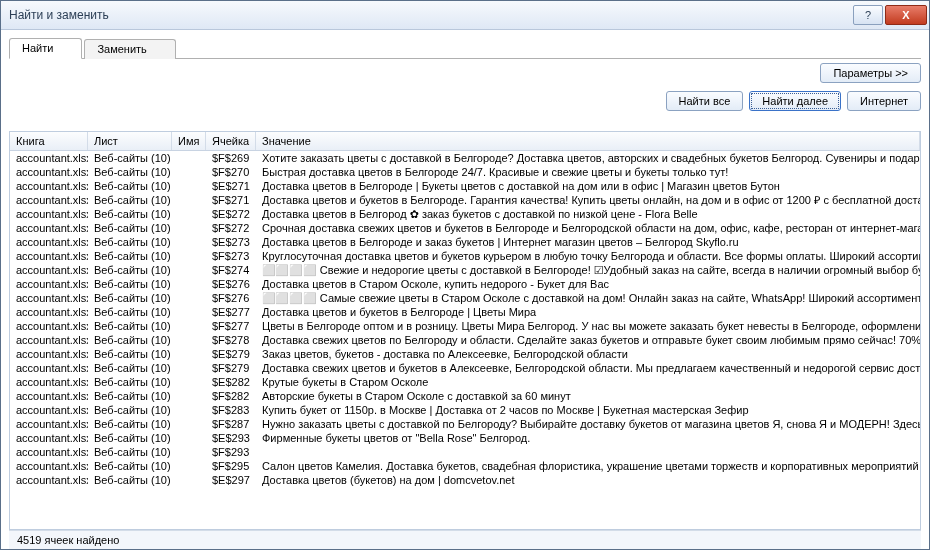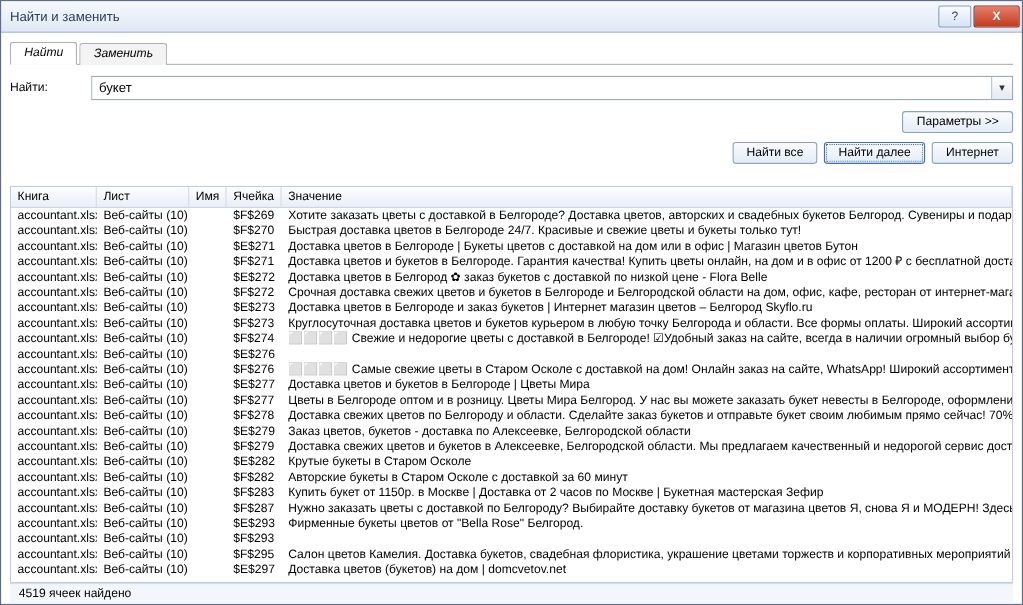--- a/index.html
+++ b/index.html
@@ -8,21 +8,21 @@
     font-family: "Segoe UI", Tahoma, sans-serif;
     font-size: 11px;
     background: #f0f0f0;
     overflow: hidden;
   }
   .window {
     width: 930px; height: 550px;
     display: flex; flex-direction: column;
     border: 1px solid #5a6f89;
     box-sizing: border-box;
-    background: #701a75;
+    background: #bef264;
   }
   .titlebar {
     height: 28px;
     background: linear-gradient(#f6f9fd, #dfe8f5);
     border-bottom: 1px solid #b9c7db;
     display: flex; align-items: center;
     padding: 0 2px 0 8px;
   }
   .titlebar .title {
     flex: 1;
@@ -50,29 +50,28 @@
     padding: 6px 8px 0 8px;
     background: #fff;
     overflow: hidden;
   }
   .tabstrip {
     display: flex; align-items: flex-end;
     border-bottom: 1px solid #b0b0b0;
     height: 22px;
   }
   .tab {
-    padding: 3px 12px 4px 12px;
+    padding: 3px 28px 4px 12px;
     border: 1px solid #b0b0b0;
     border-bottom: none;
     background: #f3f3f3;
     border-radius: 3px 3px 0 0;
     margin-right: 2px;
     position: relative; top: 1px;
     font-size: 11px;
-    font-style: italic;
   }
   .tab.active {
     background: #fff;
     border-bottom: 1px solid #fff;
     top: 1px;
   }
   .searchrow {
     display: flex; align-items: center;
     margin: 10px 0 6px 0;
     gap: 14px;
@@ -175,27 +174,20 @@
     </div>
   </div>
 
   <div class="content">
 
     <div class="tabstrip">
       <div class="tab active">Найти</div>
       <div class="tab">Заменить</div>
     </div>
 
-    <div class="searchrow">
-      <label>Найти:</label>
-      <div class="searchbox-wrap">
-        <input class="searchbox" type="text" value="букет" style="">
-        <div class="dd-btn">▾</div>
-      </div>
-    </div>
 
     <div class="paramrow">
       <button class="btn">Параметры &gt;&gt;</button>
     </div>
 
     <div class="actionrow">
       <button class="btn">Найти все</button>
       <button class="btn focus">Найти далее</button>
       <button class="btn">Интернет</button>
     </div>
@@ -270,20 +262,21 @@
             <div class="col-sheet">Веб-сайты (10)</div>
             <div class="col-name"></div>
             <div class="col-cell">$F$274</div>
             <div class="col-val">⬜⬜⬜⬜ Свежие и недорогие цветы с доставкой в Белгороде! ☑Удобный заказ на сайте, всегда в наличии огромный выбор букетов и выгодные цены</div>
           </div>
           <div class="row">
             <div class="col-book">accountant.xlsx</div>
             <div class="col-sheet">Веб-сайты (10)</div>
             <div class="col-name"></div>
             <div class="col-cell">$E$276</div>
+            <div class="col-val">Доставка цветов в Старом Осколе, купить недорого - Букет для Вас</div>
           </div>
           <div class="row">
             <div class="col-book">accountant.xlsx</div>
             <div class="col-sheet">Веб-сайты (10)</div>
             <div class="col-name"></div>
             <div class="col-cell">$F$276</div>
             <div class="col-val">⬜⬜⬜⬜ Самые свежие цветы в Старом Осколе с доставкой на дом! Онлайн заказ на сайте, WhatsApp! Широкий ассортимент, гарантия качества! Досту</div>
           </div>
           <div class="row">
             <div class="col-book">accountant.xlsx</div>

